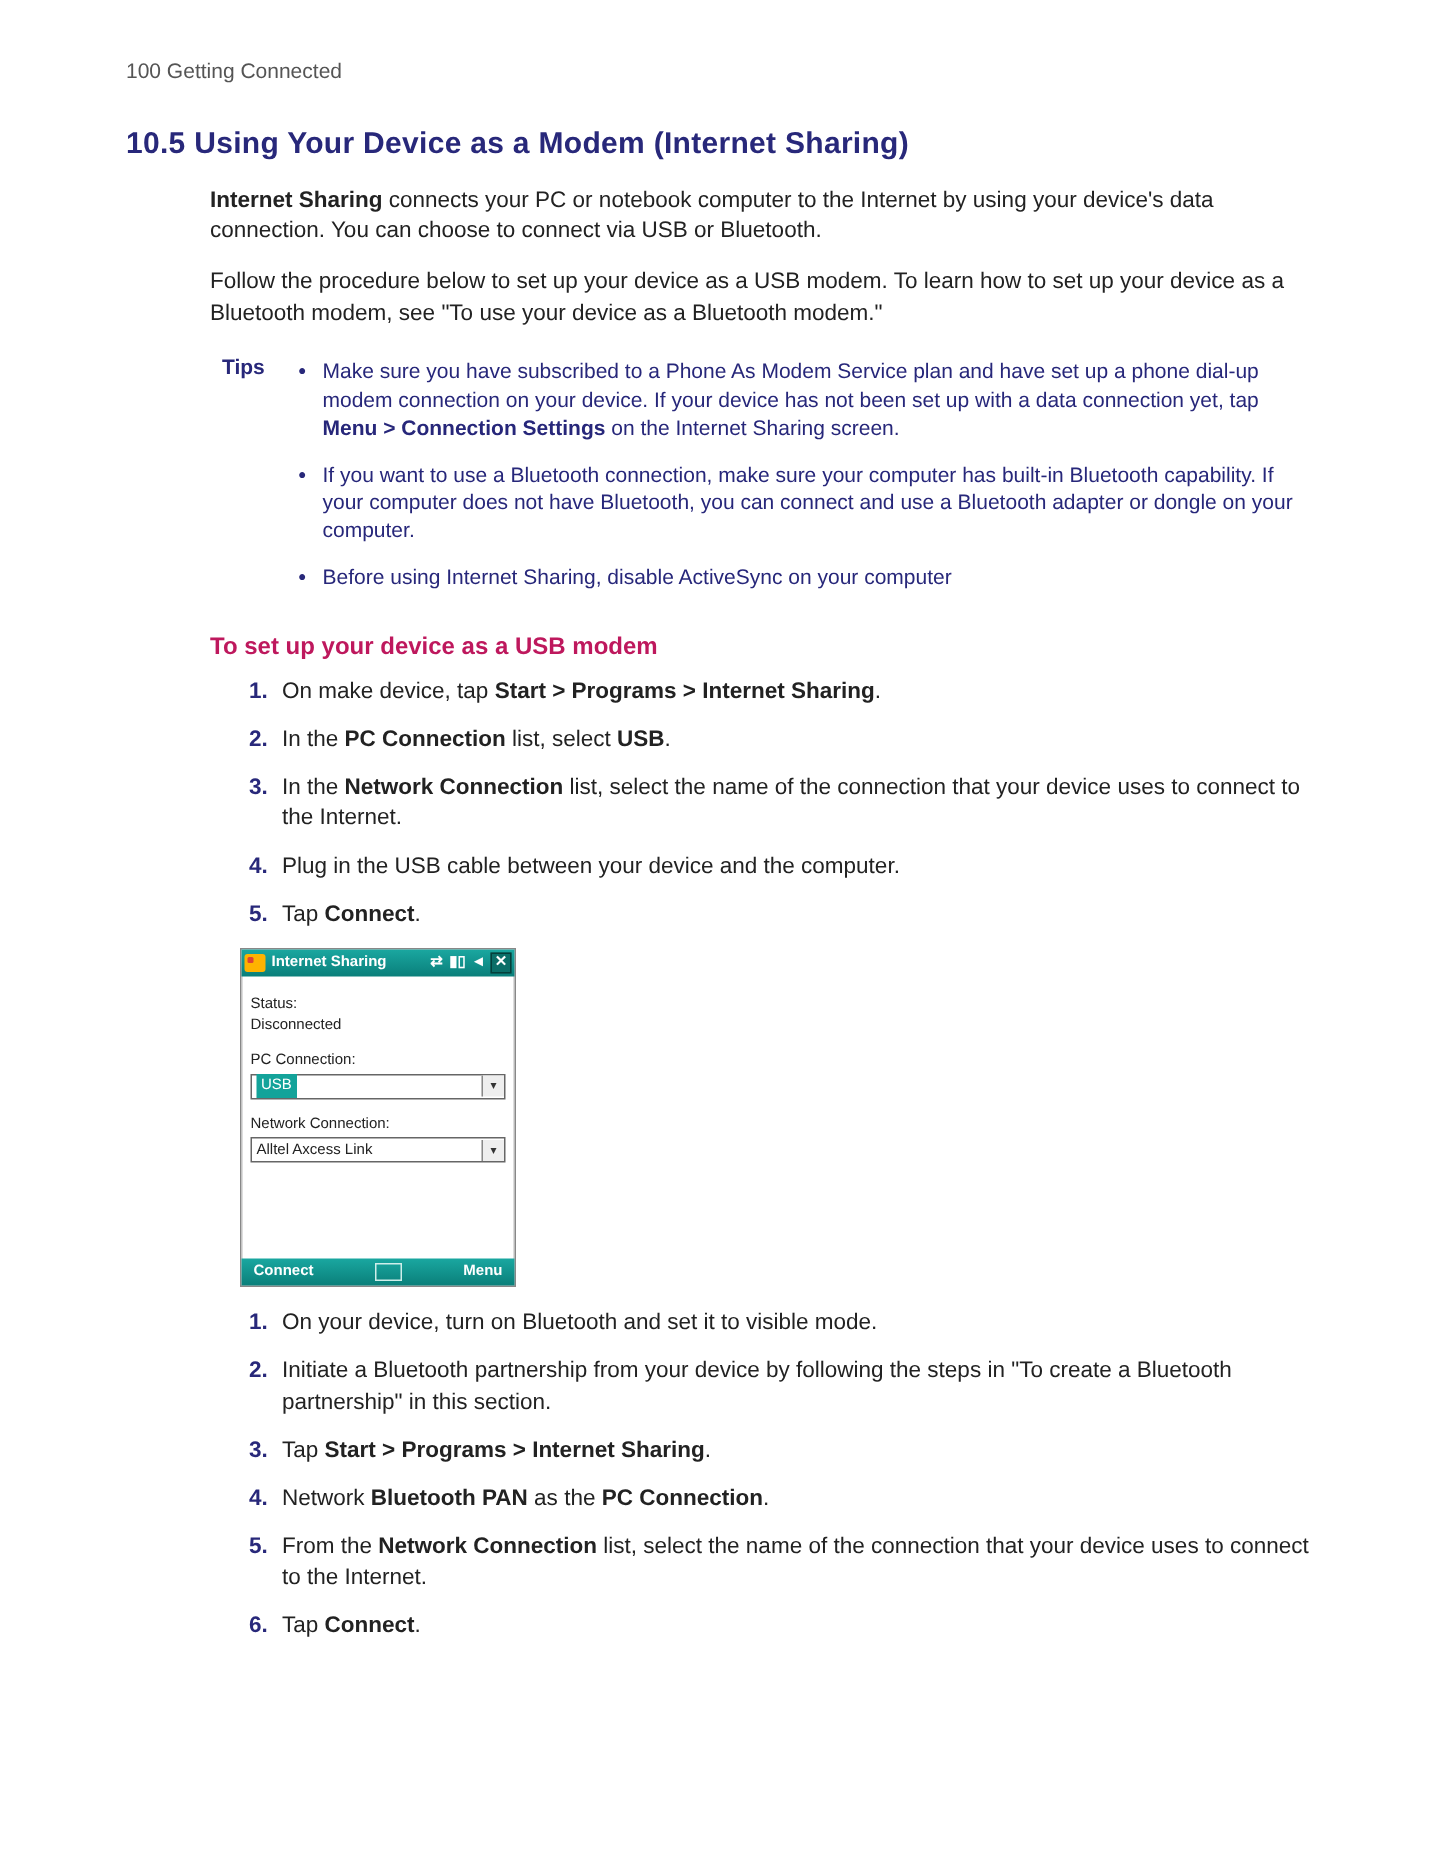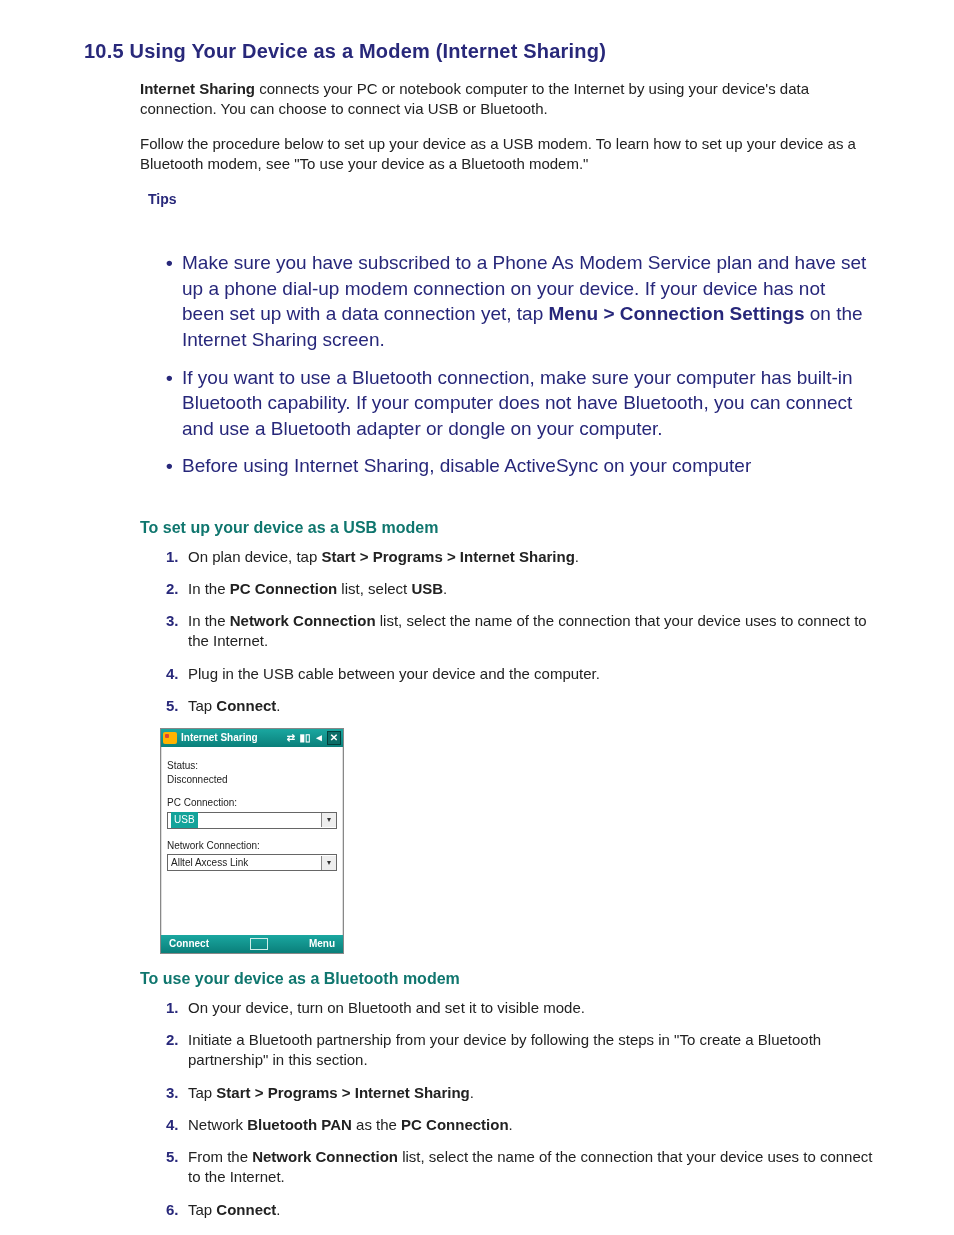--- a/index.html
+++ b/index.html
@@ -38,54 +38,53 @@
     margin: 0 0 14px 0;
     color: #222;
   }
   .bold { font-weight: 700; }
 
   .tips-block {
     display: flex;
     align-items: flex-start;
     margin: 4px 0 10px 8px;
     color: #27277a;
-    flex-direction: column;
   }
   .tips-label {
     flex: 0 0 44px;
     font-weight: 700;
     color: #28287a;
     font-size: 14px;
     padding-top: 2px;
   }
   ul.tips-list {
     list-style: none;
-    margin: 16px;
+    margin: 5px;
     padding: 0;
     flex: 1 1 auto;
-    font-size: 19px;
+    font-size: 14px;
   }
   ul.tips-list > li {
     position: relative;
     padding-left: 18px;
     margin-bottom: 12px;
   }
   ul.tips-list > li::before {
     content: "•";
     position: absolute;
     left: 2px;
     top: 0;
     color: #28287a;
     font-weight: 700;
   }
   .tip-strong { font-weight: 700; }
 
   h2.sub-heading {
     font-size: 16px;
-    color: #0f766e;
+    color: #be185d;
     font-weight: 700;
     margin: 6px 0 8px 0;
   }
   ol.steps {
     list-style: none;
     margin: 0 0 12px 0;
     padding: 0 0 0 26px;
   }
   ol.steps > li {
     position: relative;
@@ -199,20 +198,21 @@
     width: 16px; height: 10px;
     border: 1px solid #cfeeea;
     display: inline-block;
   }
 </style>
 </head>
 <body>
 
 <div class="page">
 
+  <div class="running-head">100  Getting Connected</div>
 
   <h1 class="section-title">10.5  Using Your Device as a Modem (Internet Sharing)</h1>
 
   <div class="body-block">
 
     <p class="para">
       <span class="bold">Internet Sharing</span><span> connects your PC or notebook computer to the Internet by using your device's data connection. You can choose to connect via USB or Bluetooth.</span>
     </p>
 
     <p class="para">Follow the procedure below to set up your device as a USB modem. To learn how to set up your device as a Bluetooth modem, see "To use your device as a Bluetooth modem."</p>
@@ -229,21 +229,21 @@
         <li>
           <span>Before using Internet Sharing, disable ActiveSync on your computer</span>
         </li>
       </ul>
     </div>
 
     <h2 class="sub-heading">To set up your device as a USB modem</h2>
     <ol class="steps">
       <li>
         <span class="num">1.</span>
-        <span>On plan device, tap </span><span class="step-strong">Start &gt; Programs &gt; Internet Sharing</span><span>.</span>
+        <span>On make device, tap </span><span class="step-strong">Start &gt; Programs &gt; Internet Sharing</span><span>.</span>
       </li>
       <li>
         <span class="num">2.</span>
         <span>In the </span><span class="step-strong">PC Connection</span><span> list, select </span><span class="step-strong">USB</span><span>.</span>
       </li>
       <li>
         <span class="num">3.</span>
         <span>In the </span><span class="step-strong">Network Connection</span><span> list, select the name of the connection that your device uses to connect to the Internet.</span>
       </li>
       <li>
@@ -286,21 +286,20 @@
           </div>
         </div>
       </div>
       <div class="ds-footer">
         <span>Connect</span>
         <span class="ds-kbd"></span>
         <span>Menu</span>
       </div>
     </div>
 
-    <h2 class="sub-heading">To use your device as a Bluetooth modem</h2>
 
     <ol class="steps">
       <li>
         <span class="num">1.</span>
         <span>On your device, turn on Bluetooth and set it to visible mode.</span>
       </li>
       <li>
         <span class="num">2.</span>
         <span>Initiate a Bluetooth partnership from your device by following the steps in "To create a Bluetooth partnership" in this section.</span>
       </li>

